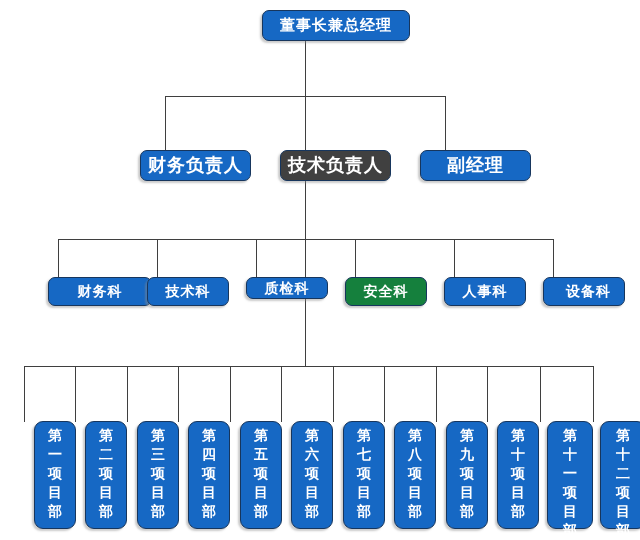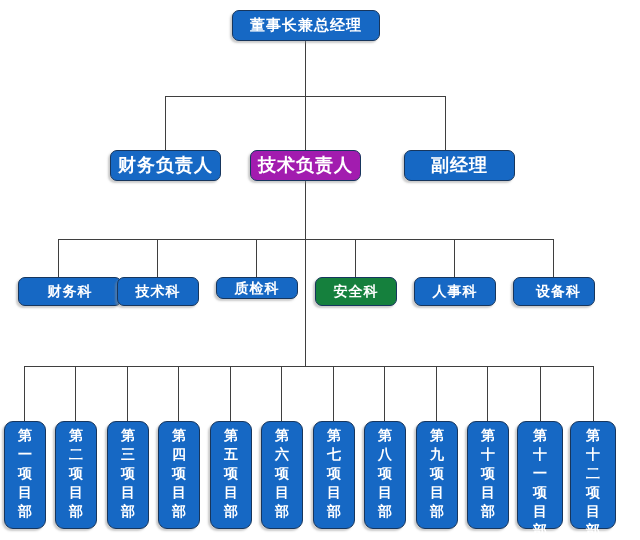--- a/index.html
+++ b/index.html
@@ -36,20 +36,21 @@
     color: #ffffff;
     font-weight: bold;
     display: flex;
     align-items: center;
     justify-content: center;
     text-align: center;
     box-shadow: -2px 2px 2px rgba(140,140,140,0.45);
     letter-spacing: 1px;
     line-height: 1.05;
     user-select: none;
+    margin-left: 30px;
   }
 
   .node.level-1 {
     font-size: 15px;
   }
   .node.level-2 {
     font-size: 18px;
   }
   .node.level-3 {
     font-size: 14px;
@@ -104,24 +105,24 @@
       <div class="line v" style="left: 540px; top: 366px; height: 56px;"></div>
       <div class="line v" style="left: 593px; top: 366px; height: 56px;"></div>
     </div>
   <div id="node-layer">
       <div class="node level-1" style="left: 232px; top: 10px; width: 148px; height: 31px; background: rgb(22, 104, 196); border-color: rgb(23, 54, 93); color: rgb(255, 255, 255);">
         <span>董事长兼总经理</span>
       </div>
       <div class="node level-2" style="left: 110px; top: 150px; width: 111px; height: 31px; background: rgb(22, 104, 196); border-color: rgb(23, 54, 93); color: rgb(255, 255, 255);">
         <span>财务负责人</span>
       </div>
-      <div class="node level-2" style="left: 250px; top: 150px; width: 111px; height: 31px; background: #a21caf; border-color: rgb(23, 54, 93); color: rgb(255, 255, 255);">
+      <div class="node level-2" style="left: 250px; top: 150px; width: 111px; height: 31px; background: #404040; border-color: rgb(23, 54, 93); color: rgb(255, 255, 255);">
         <span>技术负责人</span>
       </div>
-      <div class="node level-2" style="left: 404px; top: 150px; width: 111px; height: 31px; background: rgb(22, 104, 196); border-color: rgb(23, 54, 93); color: rgb(255, 255, 255);">
+      <div class="node level-2" style="left: 390px; top: 150px; width: 111px; height: 31px; background: rgb(22, 104, 196); border-color: rgb(23, 54, 93); color: rgb(255, 255, 255);">
         <span>副经理</span>
       </div>
       <div class="node level-3" style="left: 18px; top: 277px; width: 104px; height: 29px; background: rgb(22, 104, 196); border-color: rgb(23, 54, 93); color: rgb(255, 255, 255);">
         <span>财务科</span>
       </div>
       <div class="node level-3" style="left: 117px; top: 277px; width: 82px; height: 29px; background: rgb(22, 104, 196); border-color: rgb(23, 54, 93); color: rgb(255, 255, 255);">
         <span>技术科</span>
       </div>
       <div class="node level-3" style="left: 216px; top: 277px; width: 82px; height: 22px; background: rgb(22, 104, 196); border-color: rgb(23, 54, 93); color: rgb(255, 255, 255);">
         <span>质检科</span>

